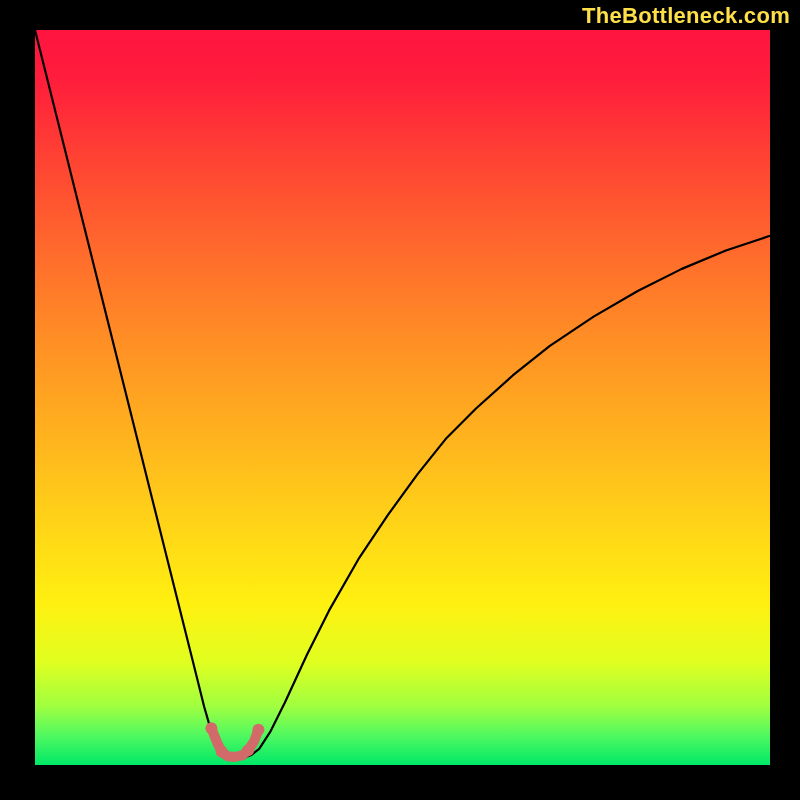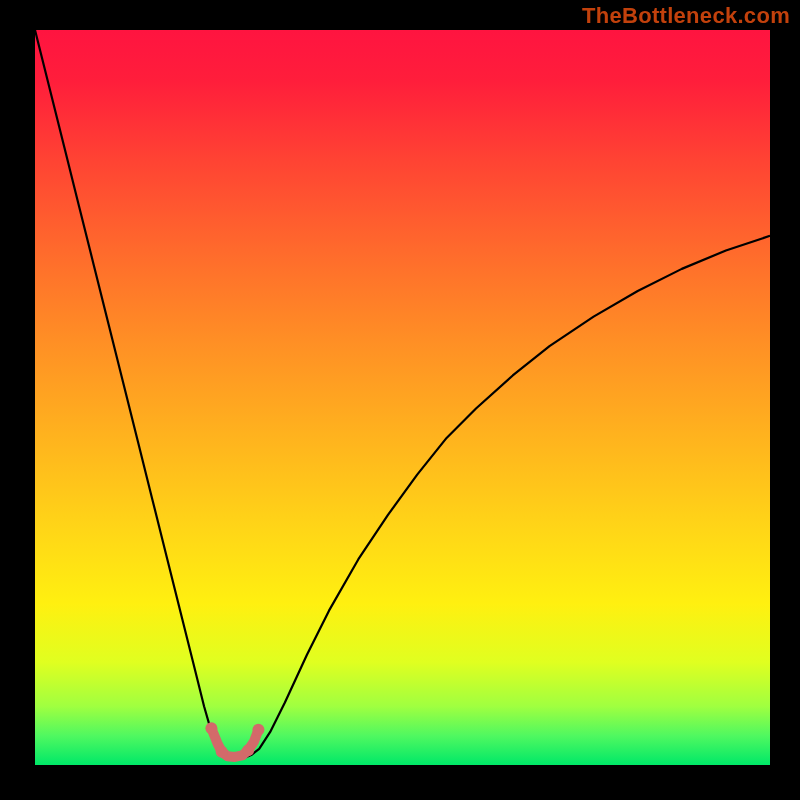--- a/index.html
+++ b/index.html
@@ -18,21 +18,21 @@
     width: 800px;
     height: 800px;
     background: #000;
   }
   .watermark {
     position: absolute;
     top: 3px;
     right: 10px;
     font-size: 22px;
     font-weight: 600;
-    color: #c2410c;
+    color: #fde047;
     letter-spacing: 0.3px;
     z-index: 20;
     font-family: Arial, sans-serif;
   }
   .plot {
     position: absolute;
     display: block;
   }
 </style>
 </head>

